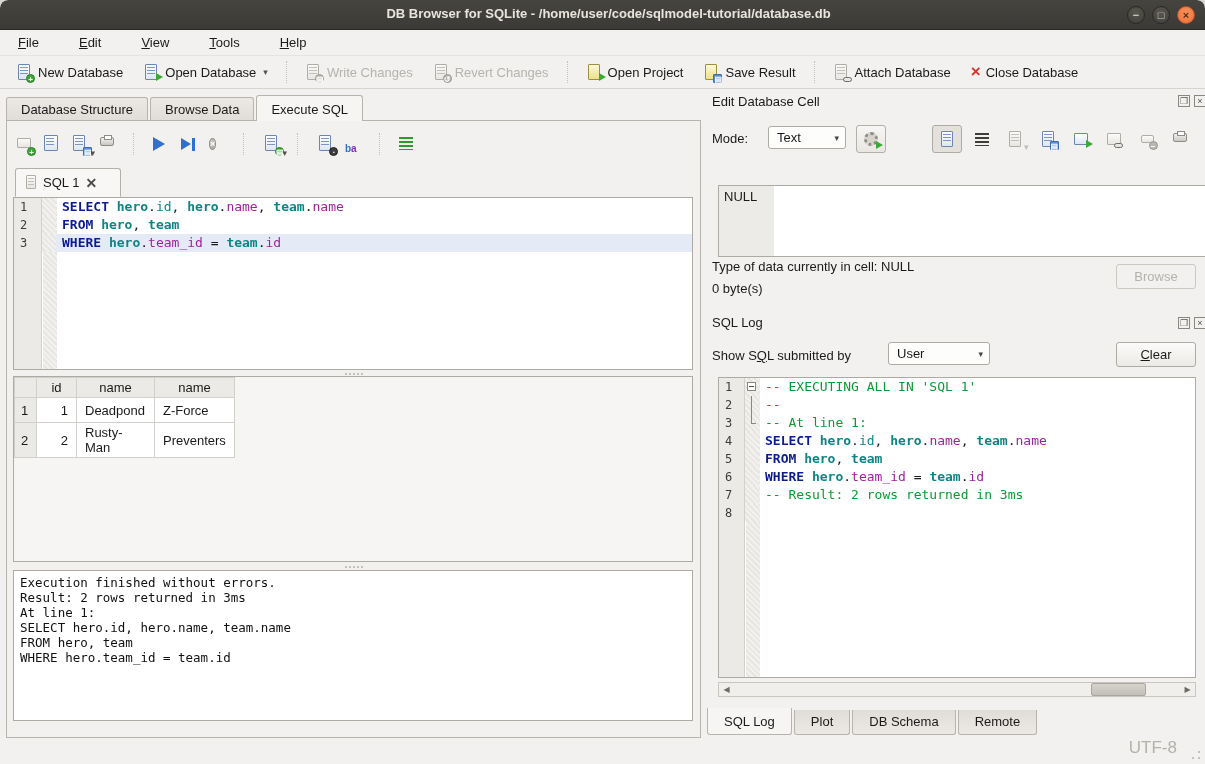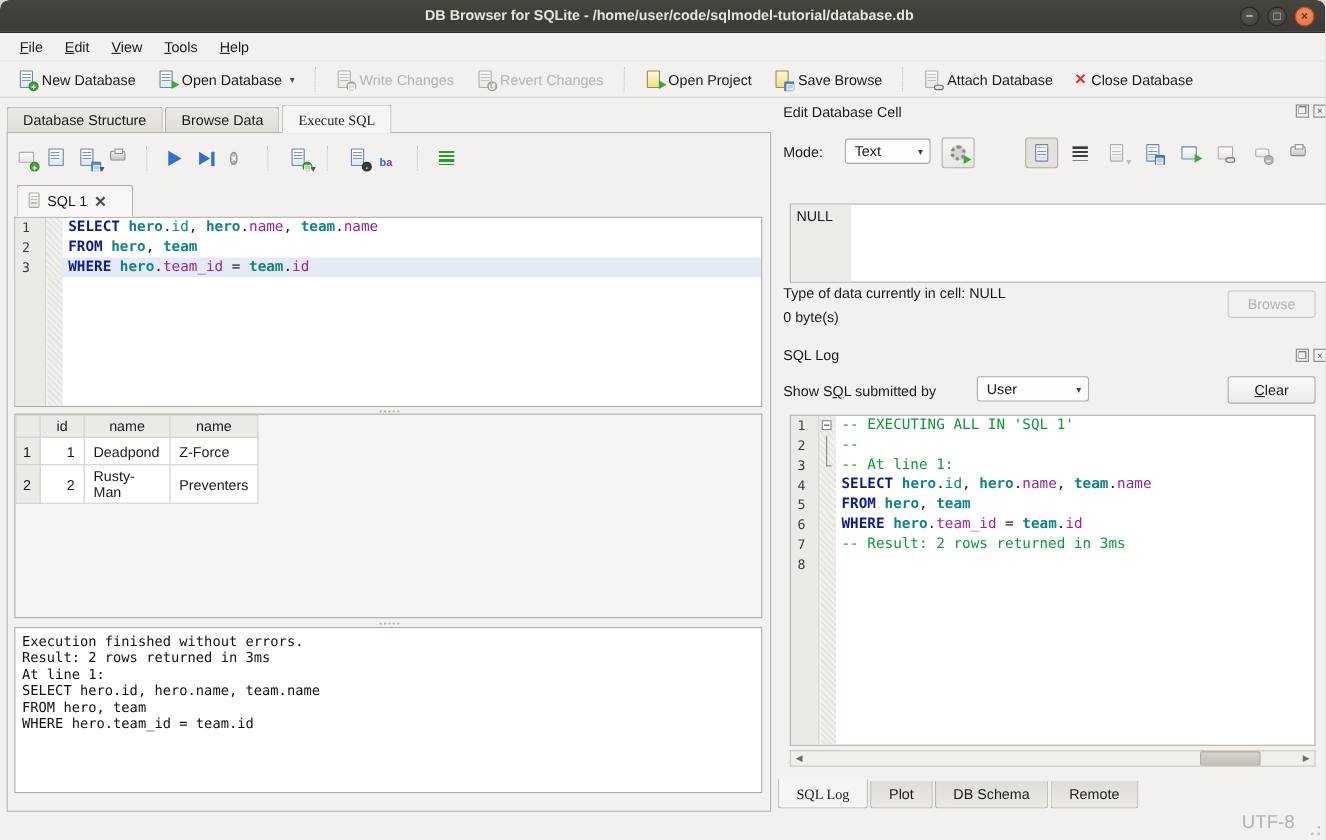--- a/index.html
+++ b/index.html
@@ -21,21 +21,21 @@
     color:#e8e4dc; font-weight:bold; font-size:13px;padding-left:12px;
   }
   .win-btn {
     position:absolute; top:6px; width:18px; height:18px; border-radius:50%;
     background:radial-gradient(circle at 50% 35%, #59574f, #3f3e39);
     border:1px solid #2a2925; color:#cfcabf; text-align:center;
     line-height:16px; font-size:11px; font-weight:bold;
   }
   .win-btn.close { background:radial-gradient(circle at 50% 35%, #f6915c, #ee6f33); border-color:#b4502a; color:#5c2d12; }
   
-  #menubar { position:absolute; left:0; top:30px; width:1205px; height:25px; background:#f2f1ef; display:flex; align-items:center; padding-left:8px; }
+  #menubar { position:absolute; left:0; top:30px; width:1205px; height:25px; background:#f2f1ef; display:flex; align-items:center; padding-left:8px;gap:20px; }
   #menubar .menu-item { padding:3px 10px; }
   
   #toolbar { position:absolute; left:0; top:55px; width:1205px; height:34px; background:#f2f1ef; border-top:1px solid #e6e4e0; border-bottom:1px solid #d7d4cf; display:flex; align-items:center; padding-left:8px; }
   .tb-btn { display:flex; align-items:center; gap:5px; padding:4px 8px; margin-right:4px; border-radius:3px; white-space:nowrap; }
   .tb-btn.disabled { color:#b6b3ad; }
   .tb-sep { width:5px; height:22px; margin:0 6px; border-left:1px dotted #c4c1bb; }
   .caret { font-size:9px; color:#55524d; margin-left:2px; }
   
   .ic { position:relative; width:17px; height:17px; display:inline-block; flex:0 0 auto; }
   .ic .doc { position:absolute; left:2px; top:0; width:12px; height:16px; background:linear-gradient(#ffffff,#dde6f3); border:1px solid #6d86ad; border-radius:1px; }
@@ -60,21 +60,21 @@
   .printer { position:absolute; left:1px; top:2px; width:14px; height:9px; background:linear-gradient(#f4f3f1,#c9c6c0); border:1px solid #8f8c86; border-radius:2px; }
   .printer:before { content:""; position:absolute; left:3px; top:-3px; width:6px; height:3px; background:#fff; border:1px solid #8f8c86; }
   .ba-txt { font-size:10px; font-weight:bold; color:#2f6fce; }
   .ba-txt i { color:#7a2fbe; font-style:normal; }
   .gear-circle { width:14px; height:14px; border-radius:50%; border:3px dotted #8f8c86; background:#d8d5cf; position:absolute; left:1px; top:1px; }
   .chain { position:absolute; right:-2px; bottom:-1px; width:9px; height:5px; border:1.5px solid #6e6b66; border-radius:3px; background:#e8e6e2; }
   
   .tab-row { position:absolute; display:flex; align-items:flex-end; }
   #main-tabs { left:6px; top:96px; height:25px; }
   .tab { padding:4px 14px 5px 14px; background:linear-gradient(#ece9e5,#e0ddd8); border:1px solid #b7b4ad; border-bottom:none; border-radius:3px 3px 0 0; margin-right:2px; height:24px; }
-  .tab.active { background:#f6f5f3; height:26px; padding-top:6px; position:relative; z-index:3;font-family:Liberation Serif, serif; }
+  .tab.active { background:#f6f5f3; height:26px; padding-top:6px; position:relative; z-index:3; }
   
   #left-frame { position:absolute; left:6px; top:120px; width:695px; height:618px; border:1px solid #b7b4ad; background:#f2f1ef; }
   
   #sql-toolbar { position:absolute; left:8px; top:12px; display:flex; align-items:center; gap:9px; }
   #sql-toolbar .ic { width:19px; height:19px; }
   
   #sqltab { position:absolute; left:8px; top:47px; width:106px; height:29px; background:#f8f7f5; border:1px solid #b3b0a9; border-bottom:1px solid #f8f7f5; border-radius:3px 3px 0 0; display:flex; align-items:center; gap:6px; padding:0 8px; z-index:2; }
   #sqltab .close-x { color:#4d4b47; font-weight:bold; font-size:14px; }
   
   .code-box { position:absolute; background:#ffffff; border:1px solid #aeaba4; font-family:"DejaVu Sans Mono", monospace; font-size:13px; overflow:hidden; }
@@ -214,21 +214,21 @@
           <span class="doc" style="border-color:#9a8f3c;background:linear-gradient(#fdf8d9,#ece08a)"></span>
           <span class="arrow-badge"></span>
         </span>
       <span>Open Project</span>
     </div>
     <div class="tb-btn">
       <span class="ic">
           <span class="doc" style="border-color:#9a8f3c;background:linear-gradient(#fdf8d9,#ece08a)"></span>
           <span class="badge sq">▤</span>
         </span>
-      <span>Save Browse</span>
+      <span>Save Result</span>
     </div>
     <div class="tb-sep"></div>
     <div class="tb-btn">
       <span class="ic">
           <span class="doc gray"></span>
           <span class="doc-lines gray"></span>
           <span class="chain"></span>
         </span>
       <span>Attach Database</span>
     </div>

